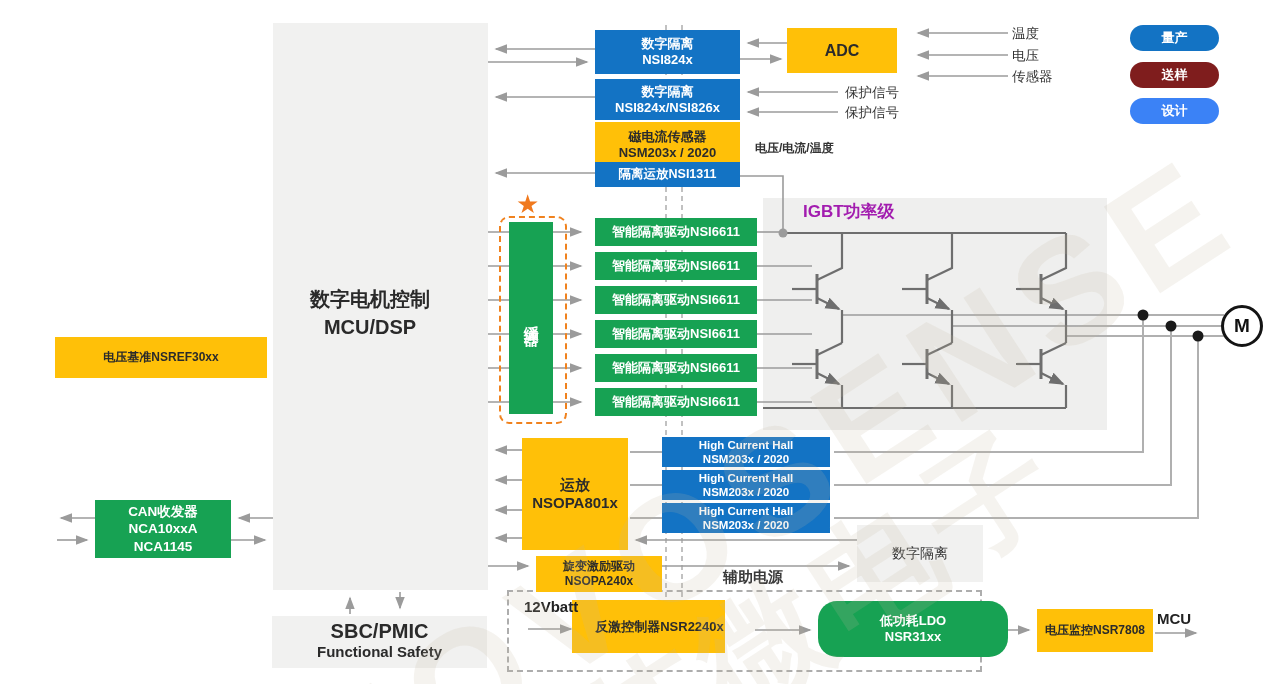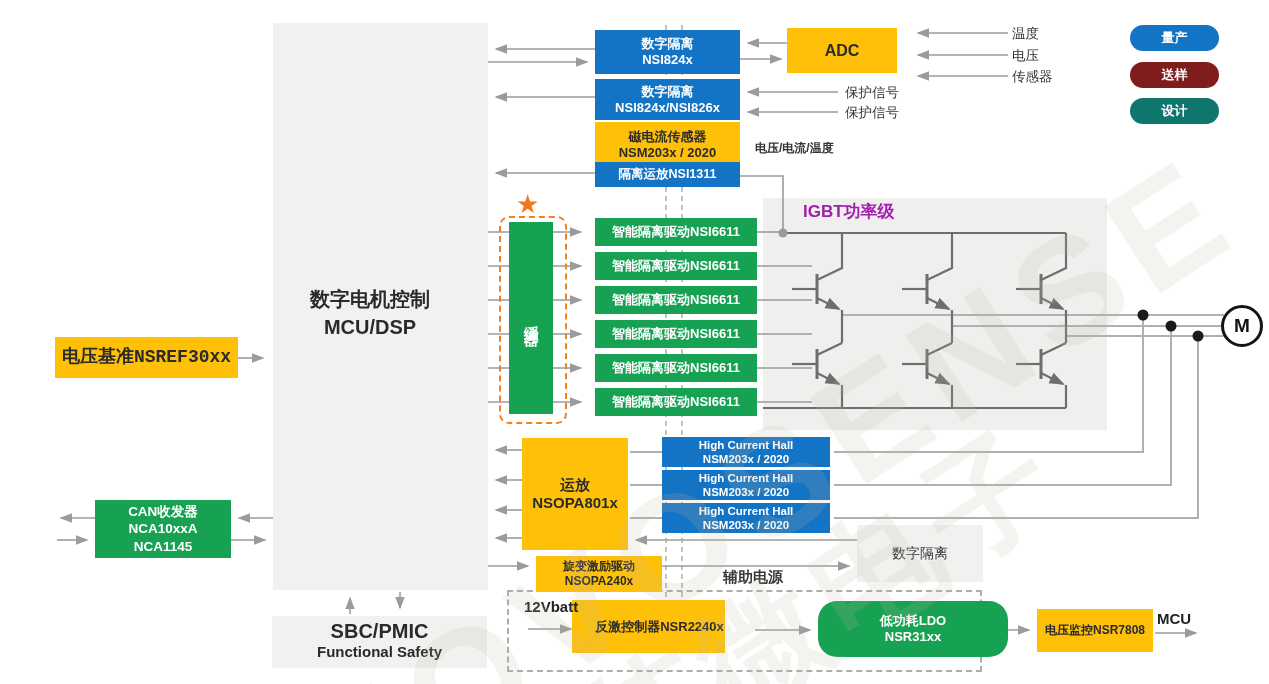--- a/index.html
+++ b/index.html
@@ -191,21 +191,21 @@
   <div class="lbl" style="left:845px;top:84px;font-size:13.5px;">保护信号</div>
   <div class="lbl" style="left:845px;top:104px;font-size:13.5px;">保护信号</div>
   <div class="lbl" style="left:755px;top:140px;font-size:12px;font-weight:bold;">电压/电流/温度</div>
 
   <div class="pill" style="top:25px;background:#1373C4;">
       <span>量产</span>
     </div>
   <div class="pill" style="top:62px;background:#7f1d1d;">
       <span>送样</span>
     </div>
-  <div class="pill" style="top:98px;background:#0f766e;">
+  <div class="pill" style="top:98px;background:#3b82f6;">
       <span>设计</span>
     </div>
 
   <div class="dashedwrap" style="left:499px;top:216px;width:64px;height:204px;"></div>
   <div class="lbl" style="left:516px;top:191px;font-size:26px;color:#F0791E;z-index:4;line-height:1;">★</div>
   <div class="box green vtext" style="left:509px;top:222px;width:44px;height:192px;font-size:15px;">
     <span>缓冲器</span>
   </div>
 
   <div class="box green" style="left:595px;top:218px;width:162px;height:28px;font-size:13px;">
@@ -262,21 +262,21 @@
   </div>
   <div class="box green" style="left:818px;top:601px;width:190px;height:56px;font-size:13px;border-radius:19px;">
     <span>低功耗LDO</span>
     <span>NSR31xx</span>
   </div>
   <div class="box yellow" style="left:1037px;top:609px;width:116px;height:43px;font-size:12px;">
     <span>电压监控NSR7808</span>
   </div>
   <div class="lbl" style="left:1157px;top:610px;font-size:15px;font-weight:bold;color:#222;">MCU</div>
 
-  <div class="box yellow" style="left:55px;top:337px;width:183px;height:41px;font-size:18px;font-family:Liberation Mono, monospace;">
+  <div class="box yellow" style="left:55px;top:337px;width:212px;height:41px;font-size:12px;">
     <span>电压基准NSREF30xx</span>
   </div>
   <div class="box green" style="left:95px;top:500px;width:136px;height:58px;font-size:13.5px;line-height:1.3;">
     <span>CAN收发器</span>
     <span>NCA10xxA</span>
     <span>NCA1145</span>
   </div>
 
   <div class="wm" style="left:230px;top:400px;font-size:150px;letter-spacing:14px;">NOVOSENSE</div>
   <div class="wm" style="left:430px;top:560px;font-size:125px;letter-spacing:10px;">纳芯微电子</div>

